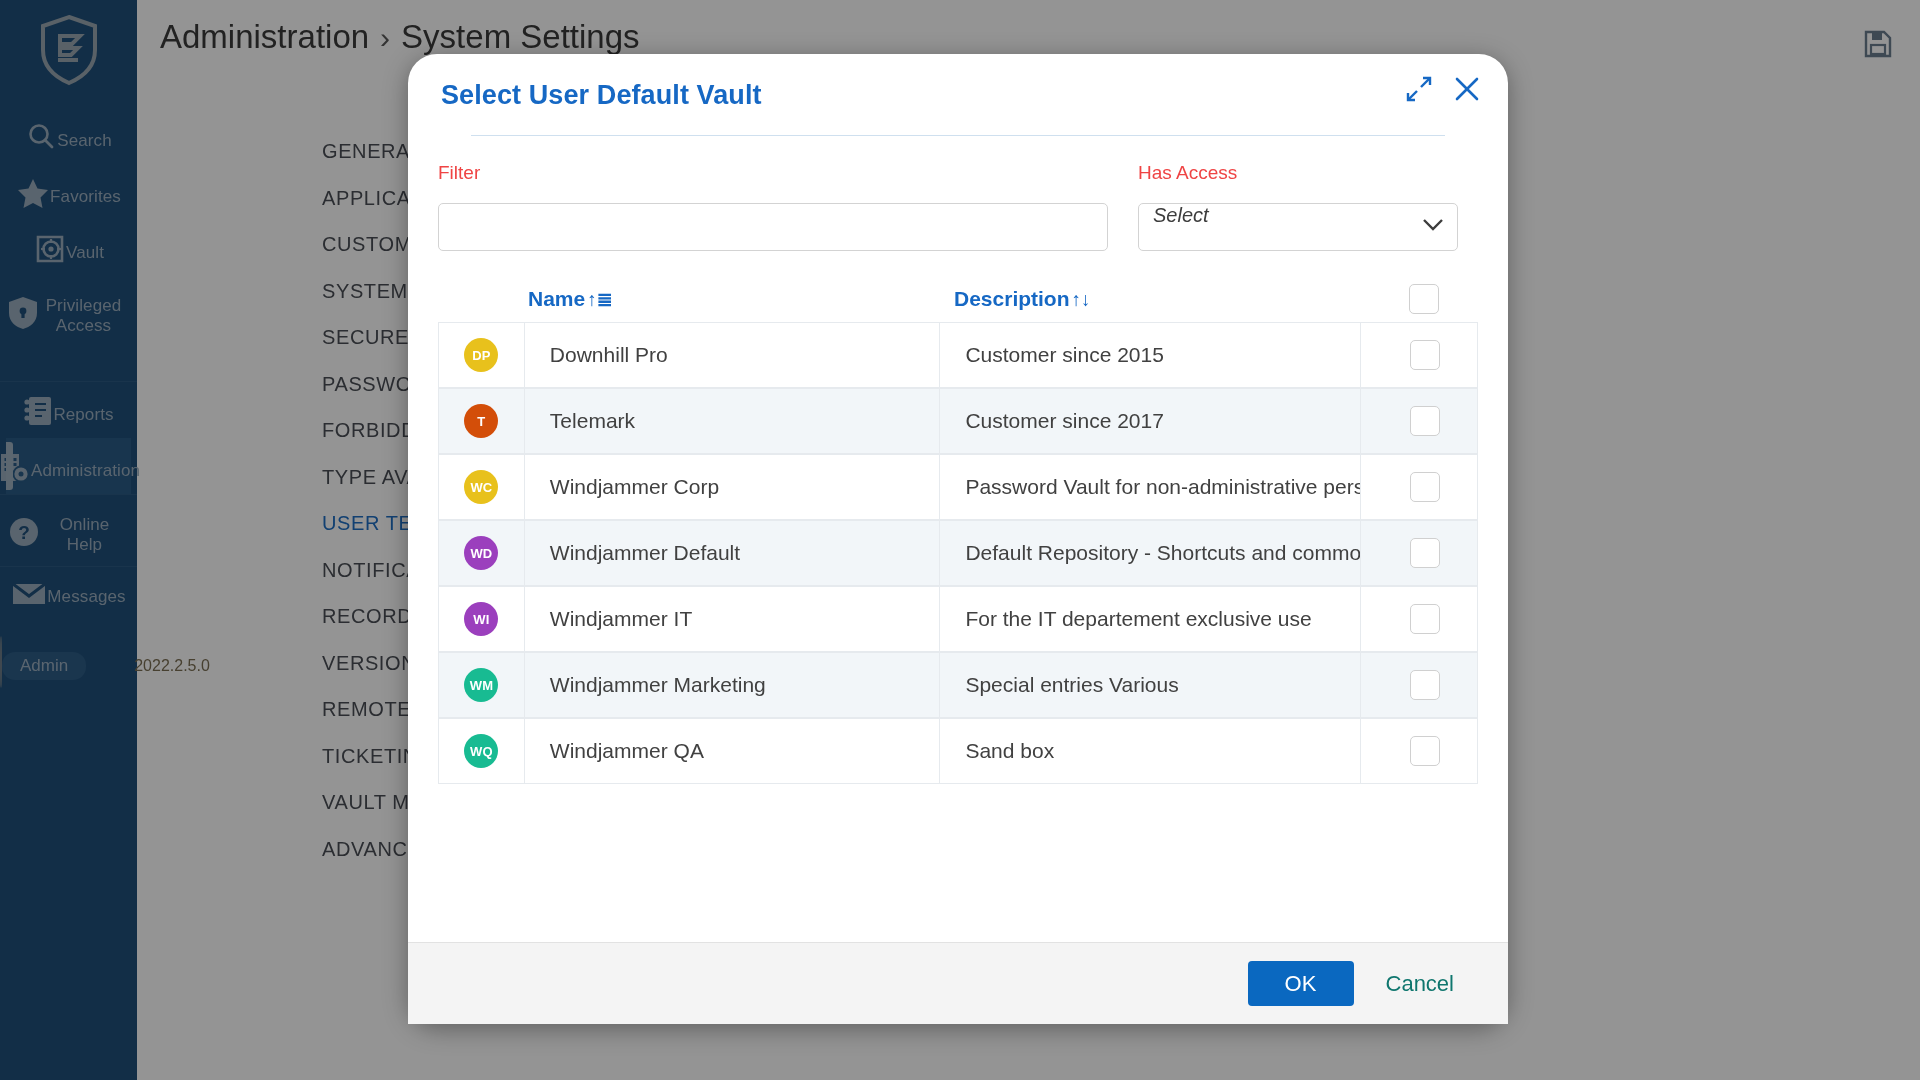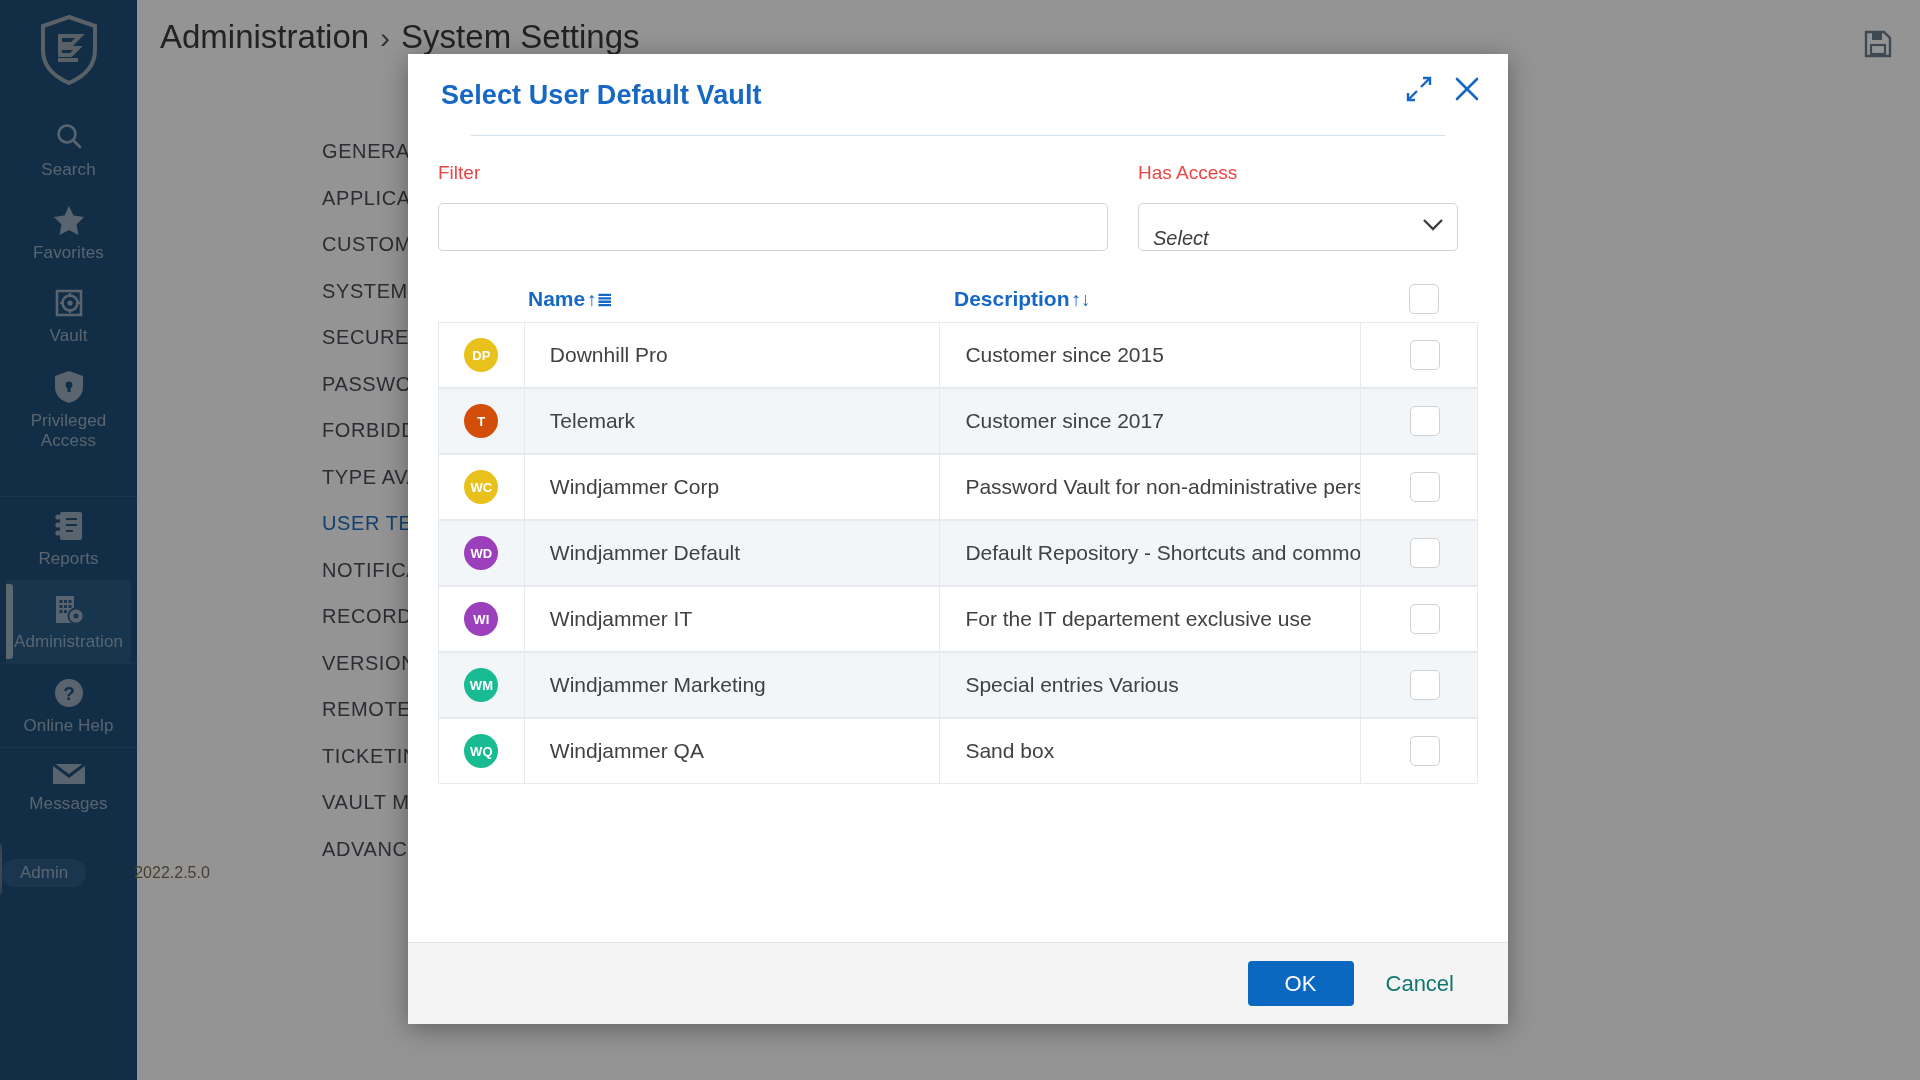--- a/index.html
+++ b/index.html
@@ -16,21 +16,21 @@
     position: absolute; left: 0; top: 0;
     width: 137px; height: 1080px;
     background: #20507a;
     display: flex; flex-direction: column; align-items: center;
     z-index: 5;
   }
   .brand-logo { margin-top: 14px; margin-bottom: 18px; }
   .nav-item {
     width: 125px;
     padding: 13px 2px 11px;
-    display: flex; flex-direction: column; align-items: center;
+    display: flex; flex-direction: row; align-items: center;
     justify-content: center;
     color: #97a9bb; cursor: pointer;
     position: relative;
   }
   .nav-item .nav-label {
     font-size: 17px; line-height: 20px;
     text-align: center; margin-top: 7px;
     color: #9aadbe; letter-spacing: .1px;
   }
   .nav-item.active { background: #2a5c87; }
@@ -98,21 +98,21 @@
   }
 
   
   .modal {
     position: absolute;
     left: 408px; top: 54px;
     width: 1100px; height: 970px;
     background: #ffffff;
     box-shadow: 0 5px 24px rgba(0,0,0,.35);
     z-index: 20;
-    display: flex; flex-direction: column;
+    display: flex; flex-direction: column; border-radius: 29px;
   }
   .modal-header {
     position: relative;
     padding: 26px 33px 0 33px;
     flex: 0 0 auto;
   }
   .modal-title {
     font-size: 27px; color: #1668c4; font-weight: bold;
     letter-spacing: .1px;
   }
@@ -144,21 +144,21 @@
     border: 1px solid #d3d3d3; border-radius: 5px;
     background: #fff; padding: 0 13px;
     font-size: 19px; font-family: "Liberation Sans", sans-serif;
     color: #333; outline: none;
   }
   .select-wrap { position: relative; width: 100%; }
   .select-box {
     width: 100%; height: 48px;
     border: 1px solid #d3d3d3; border-radius: 5px;
     background: #fff; padding: 0 40px 0 14px;
-    display: flex; align-items: flex-end;
+    display: flex; align-items: flex-start;
     font-size: 20px; font-style: italic; color: #3d3d3d;
     cursor: pointer;
   }
   .select-chevron {
     position: absolute; right: 14px; top: 50%;
     transform: translateY(-50%); pointer-events: none;
   }
 
   
   .vault-table { margin-top: 25px; width: 1040px; }

